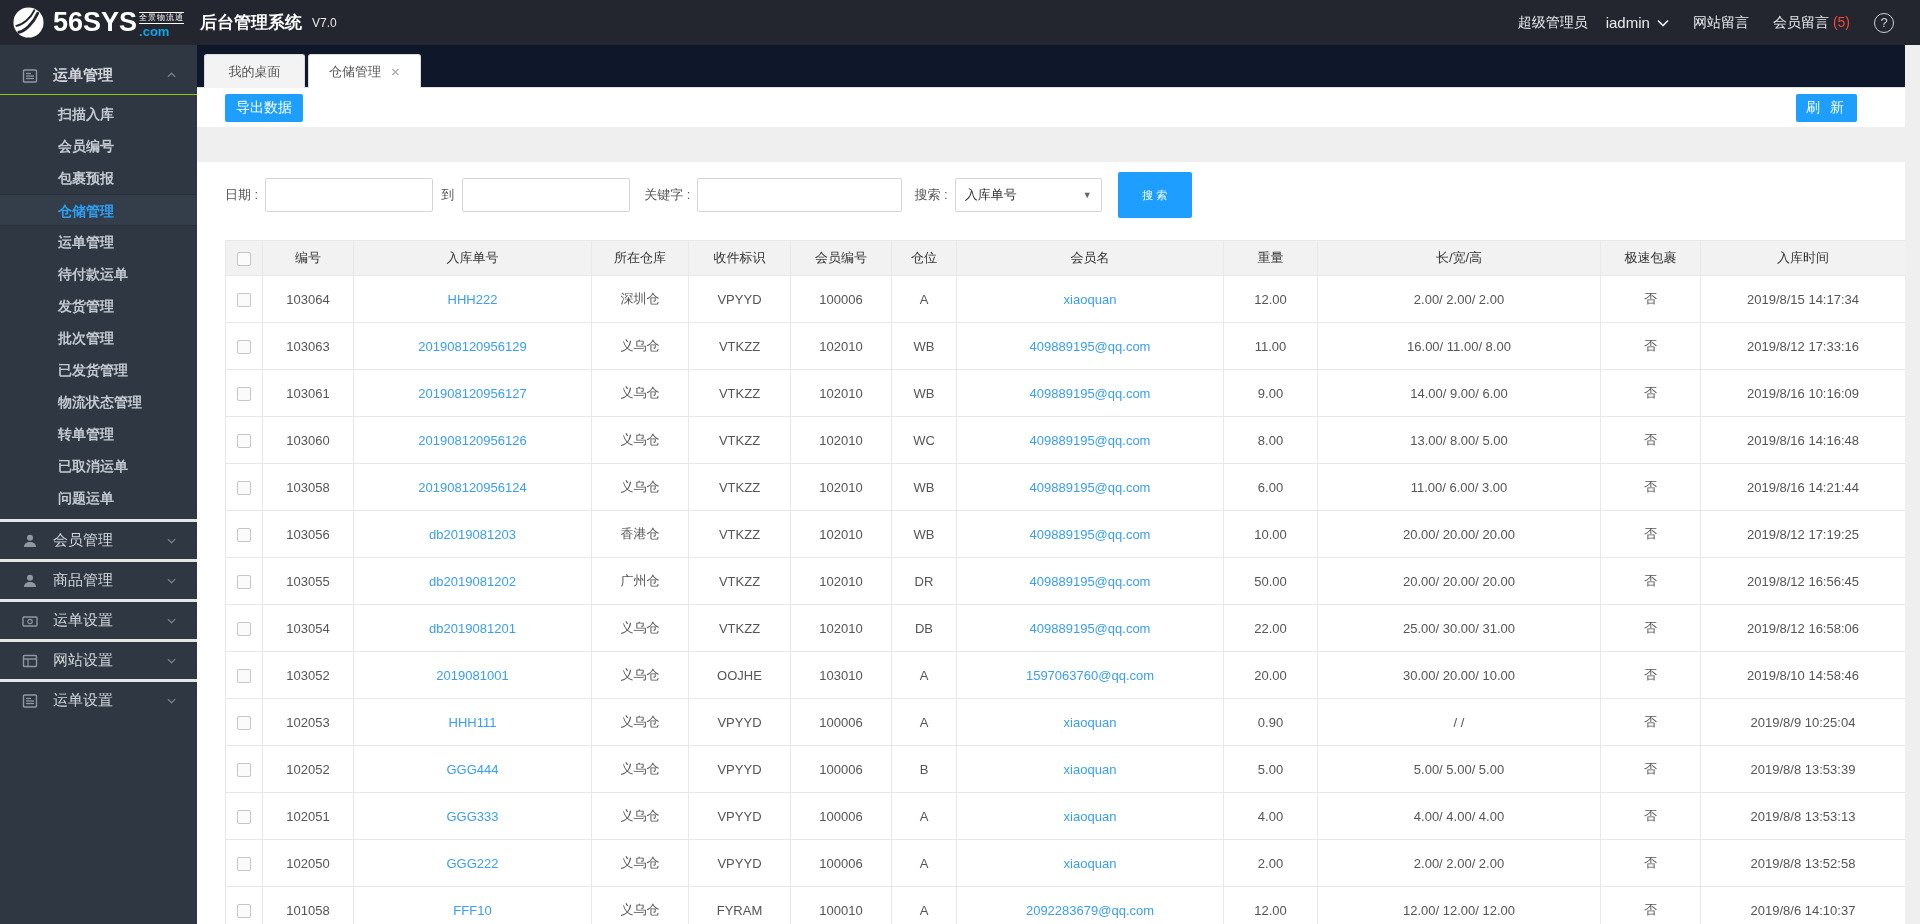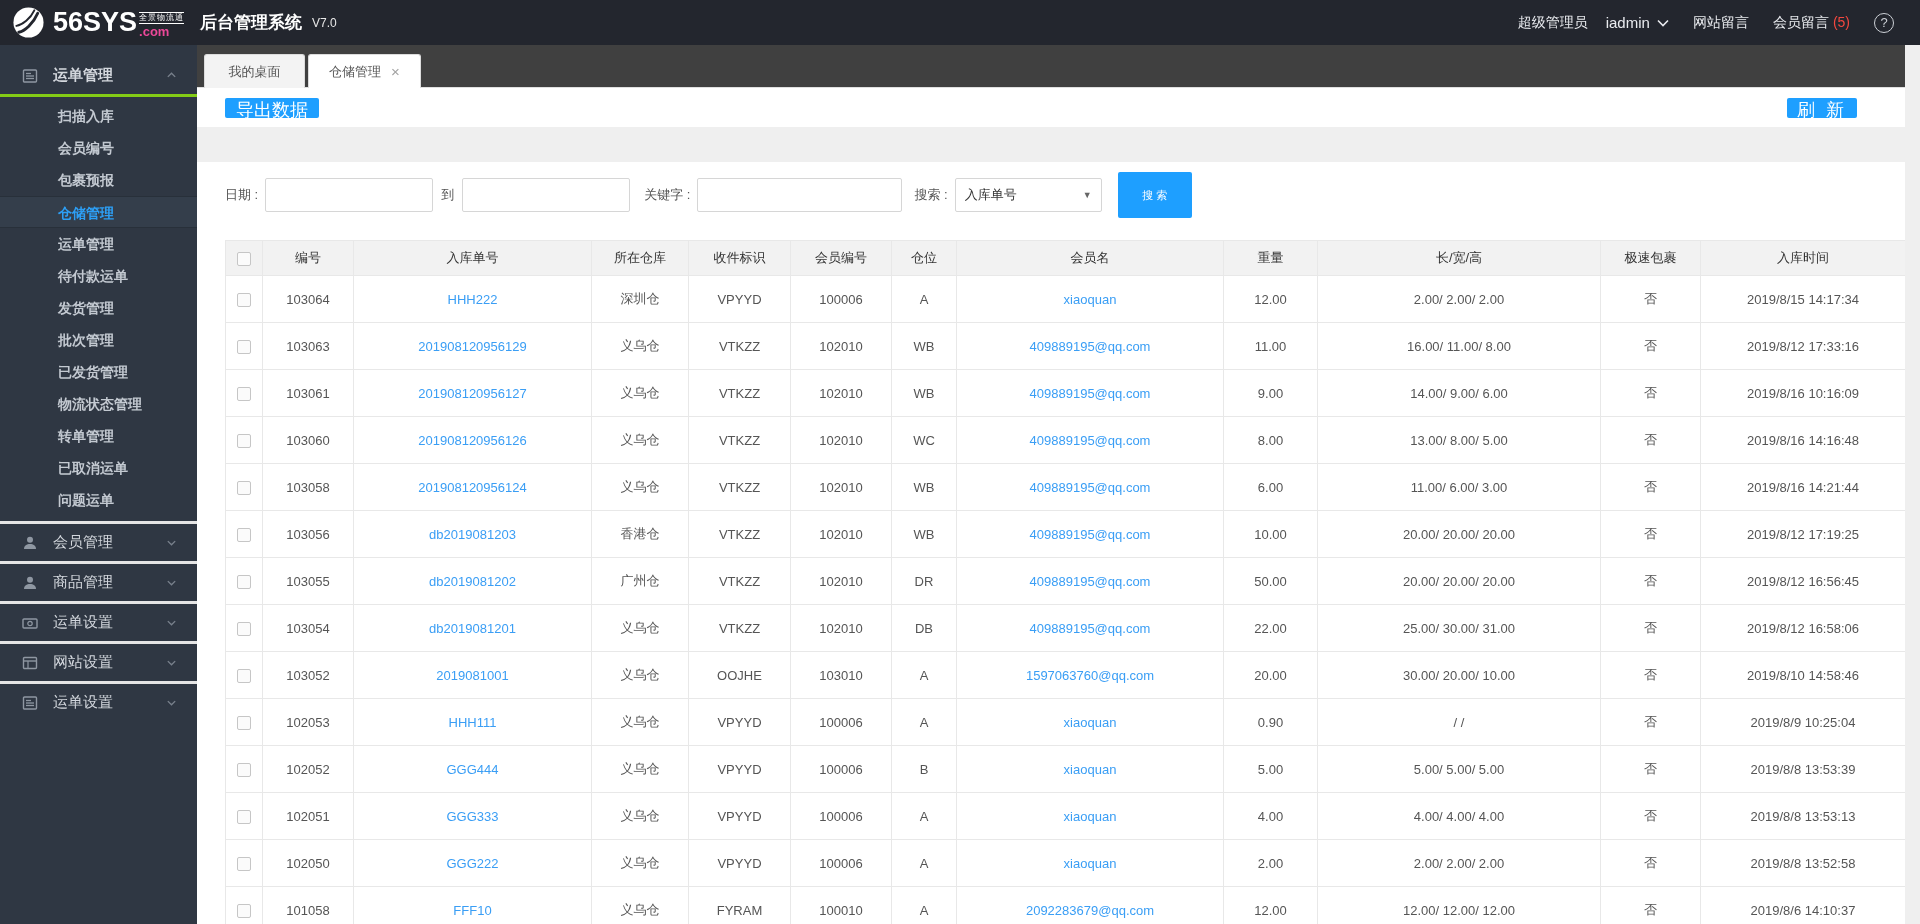--- a/index.html
+++ b/index.html
@@ -7,21 +7,21 @@
     font-family:"Liberation Sans","DejaVu Sans",sans-serif; background:#efefef; }
 
   
   .header { height:45px; background:#23262e; display:flex; align-items:center;
     padding:0 26px 0 12px; color:#fff; }
   .brand { display:flex; align-items:center; }
   .logo { display:flex; margin-right:8px; }
   .brand-name { font-size:27px; font-weight:bold; color:#fff; line-height:1; }
   .brand-sub { display:flex; flex-direction:column; line-height:1; margin-left:2px; margin-top:4px; }
   .brand-sub-top { font-size:8px; color:#fff; letter-spacing:1px; border-top:1px solid #fff; border-bottom:1px solid #fff; padding:1px 0; }
-  .brand-sub-bottom { font-size:13px; font-weight:bold; color:#ec4899; margin-top:1px; }
+  .brand-sub-bottom { font-size:13px; font-weight:bold; color:#0ea5e9; margin-top:1px; }
   .app-title { font-size:17px; font-weight:bold; margin-left:16px; color:#fff; }
   .version { font-size:12px; margin-left:10px; color:#e8e8e8; }
   .header-right { margin-left:auto; display:flex; align-items:center; gap:24px; font-size:14px; color:#e9ebef; }
   .user-menu { display:flex; align-items:center; gap:18px; cursor:pointer; }
   .user-name { font-size:15px; display:flex; align-items:center; gap:7px; }
   .hdr-link { cursor:pointer; }
   .msg-count { color:#f5483f; margin-left:4px; }
   .help { width:20px; height:20px; border:1px solid #ccd0d6; border-radius:50%;
     display:flex; align-items:center; justify-content:center; font-size:13px; color:#ccd0d6; cursor:pointer; }
 
@@ -30,41 +30,41 @@
   .sidebar { width:197px; background:#2f3743; padding-top:12px; flex:none; overflow:hidden; }
   .main { flex:1; display:flex; flex-direction:column; background:#efefef; overflow:hidden; }
 
   
   .section { border-top:3px solid #e5e5e5; }
   .section:first-child { border-top:none;font-weight:bold; }
   .side-head { height:37px; display:flex; align-items:center; padding:0 20px 0 22px;
     color:#d3d7dd; font-size:15px; cursor:pointer; }
   .s-icon { width:17px; margin-right:14px; display:flex; opacity:.9; }
   .s-chev { margin-left:auto; display:flex; opacity:.8; }
-  .submenu { border-top:3px solid #84cc16; padding:3px 0 5px; }
+  .submenu { border-top:1px solid #84cc16; padding:3px 0 5px; }
   .sub-item { height:32px; line-height:32px; padding-left:58px; font-size:14px;
     color:#c3c9d1; cursor:pointer; }
   .sub-item.active { color:#2d9ff5; background:#343e4b; border-top:1px solid #28303a;
     border-bottom:1px solid #28303a; }
 
   
-  .tabbar { height:43px; background:#404040; margin-right:15px; border-bottom:1px solid #e0e0e0;
+  .tabbar { height:43px; background:#0f172a; margin-right:15px; border-bottom:1px solid #e0e0e0;
     display:flex; align-items:flex-end; padding-left:7px; flex:none; }
   .tab { height:34px; min-width:101px; display:flex; align-items:center; justify-content:center;
     gap:10px; border:1px solid #dcdcdc; border-bottom:none; border-radius:3px 3px 0 0;
     background:#f3f3f3; color:#555; font-size:13px; padding:0 20px; margin-right:3px;
     position:relative; top:1px; cursor:pointer; }
   .tab.active { background:#fff; }
   .tab-x { color:#a2a2a2; font-size:15px; line-height:1; cursor:pointer; }
 
   
   .toolbar { height:39px; background:#fff; margin-right:15px; display:flex; align-items:center;
     padding:0 48px 0 28px; flex:none; }
-  .btn { background:#1e9fff; color:#fff; border:none; border-radius:2px; font-size:18px;
-    height:20px; padding:0 11px; cursor:pointer; font-family:inherit; }
+  .btn { background:#1e9fff; color:#fff; border:none; border-radius:2px; font-size:14px;
+    height:28px; padding:0 11px; cursor:pointer; font-family:inherit; }
   .btn-refresh { margin-left:auto; letter-spacing:3px; padding:0 10px; }
   .gray-gap { height:35px; background:#efefef; flex:none; }
 
   
   .content { background:#fff; margin-right:15px; flex:1; overflow:hidden; }
   .filterbar { display:flex; align-items:center; margin:16px 0 28px 28px; height:34px; }
   .f-label { font-size:13px; color:#555; margin-right:7px; white-space:nowrap; }
   .f-input { width:168px; height:34px; border:1px solid #d6d6d6; border-radius:2px;
     background:#fff; outline:none; padding:0 8px; font-size:13px; font-family:inherit; }
   .to-label { margin:0 8px; }

